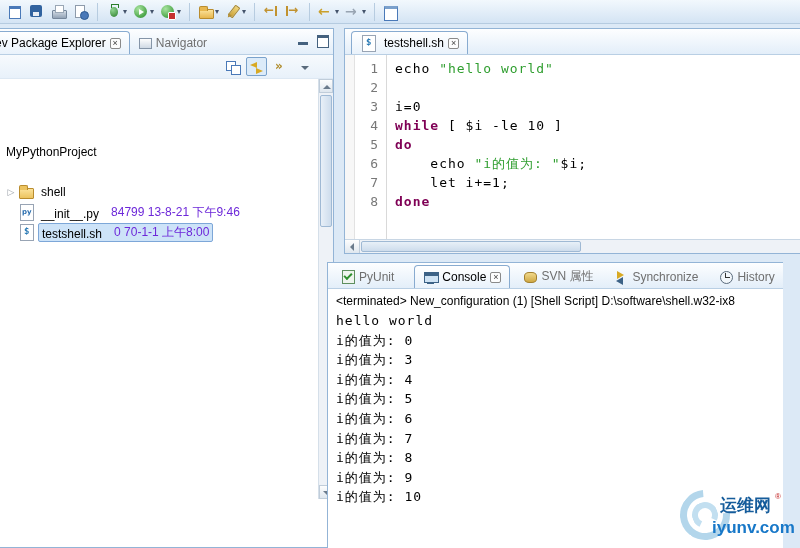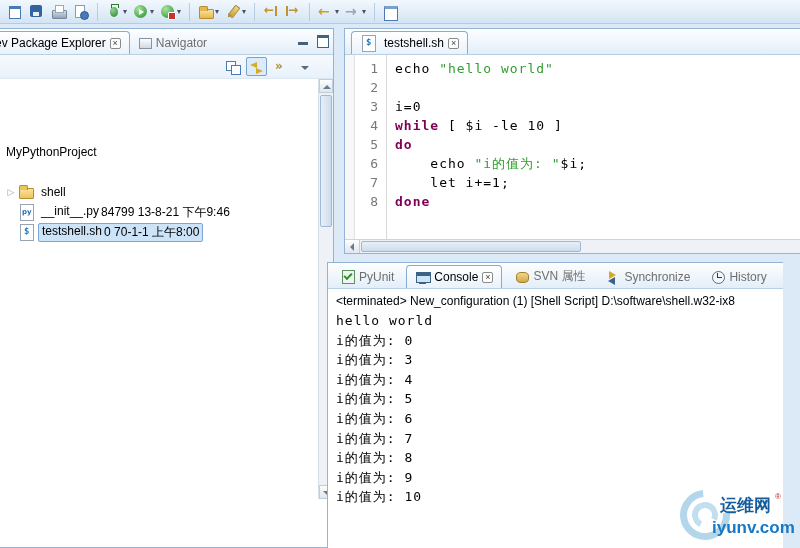--- a/index.html
+++ b/index.html
@@ -82,23 +82,23 @@
 .twisty{width:14px;color:#9aa0a8;font-size:9px;text-align:center}
 .twisty-sp{width:14px;display:inline-block}
 .ficon{width:16px;height:16px;position:relative;display:inline-block;margin-right:4px}
 .ficon::before,.ficon::after{content:"";position:absolute}
 .f-folder::before{left:1px;bottom:1px;width:13px;height:9px;background:linear-gradient(#fbe29a,#ecc35f);border:1px solid #b98c2e;border-radius:1px}
 .f-folder::after{left:1px;bottom:10px;width:7px;height:4px;background:#ecc35f;border:1px solid #b98c2e;border-bottom:none;border-radius:2px 2px 0 0}
 .f-py::before{left:2px;top:0;width:12px;height:15px;background:#fff;border:1px solid #98a4b4}
 .f-py::after{content:"py";left:4px;top:4px;font:bold 7px "DejaVu Sans",sans-serif;color:#2b6fb0}
 .f-sh::before{left:2px;top:0;width:12px;height:15px;background:#fff;border:1px solid #98a4b4}
 .f-sh::after{content:"$";left:6px;top:2px;font:bold 9px "DejaVu Sans Mono",monospace;color:#2a7ab5}
-.lblwrap{display:inline-flex;align-items:flex-start;padding:1px 3px}
+.lblwrap{display:inline-flex;align-items:flex-end;padding:1px 3px}
 .lblwrap.sel{background:var(--selection_bg);border:1px solid var(--selection_border);border-radius:2px;padding:0 3px}
-.tmeta{color:#000000;margin-left:2px}
+.tmeta{color:#6d28d9;margin-left:12px}
 
 
 .vscroll{position:absolute;right:0;top:0;width:15px;height:420px;background:#eef2f7;border-left:1px solid #d5dfe9}
 .vs-btn{position:absolute;left:0;width:14px;height:14px;background:linear-gradient(#fdfdfd,#dfe7ef);border:1px solid #c0cdda}
 .vs-btn::before{content:"";position:absolute;left:3px}
 .vs-up{top:0}.vs-up::before{top:5px;border-bottom:4px solid #6b7b8c;border-left:4px solid transparent;border-right:4px solid transparent}
 .vs-down{bottom:0}.vs-down::before{top:5px;border-top:4px solid #6b7b8c;border-left:4px solid transparent;border-right:4px solid transparent}
 .vthumb{position:absolute;left:1px;top:16px;width:12px;height:132px;background:linear-gradient(90deg,#e8f0f8,#cddcec);border:1px solid #9fb9d4;border-radius:2px}
 
 
@@ -303,21 +303,21 @@
       <div class="hthumb"></div>
     </div>
   </div>
 
   <div id="console-panel" class="panel">
     <div class="view-tabbar">
         <div class="ctab" style="margin-left: 4px;">
           <span class="ci ci-pyunit"></span>
           <span class="ctl">PyUnit</span>
         </div>
-        <div class="ctab active" style="margin-left: 4px; justify-content: center;">
+        <div class="ctab active" style="margin-left: 12px; justify-content: center;">
           <span class="ci ci-console"></span>
           <span class="ctl">Console</span>
           <span class="close-box"></span>
         </div>
         <div class="ctab" style="margin-left: 4px;">
           <span class="ci ci-svn"></span>
           <span class="ctl">SVN 属性</span>
         </div>
         <div class="ctab" style="margin-left: 4px;">
           <span class="ci ci-synchronize"></span>

